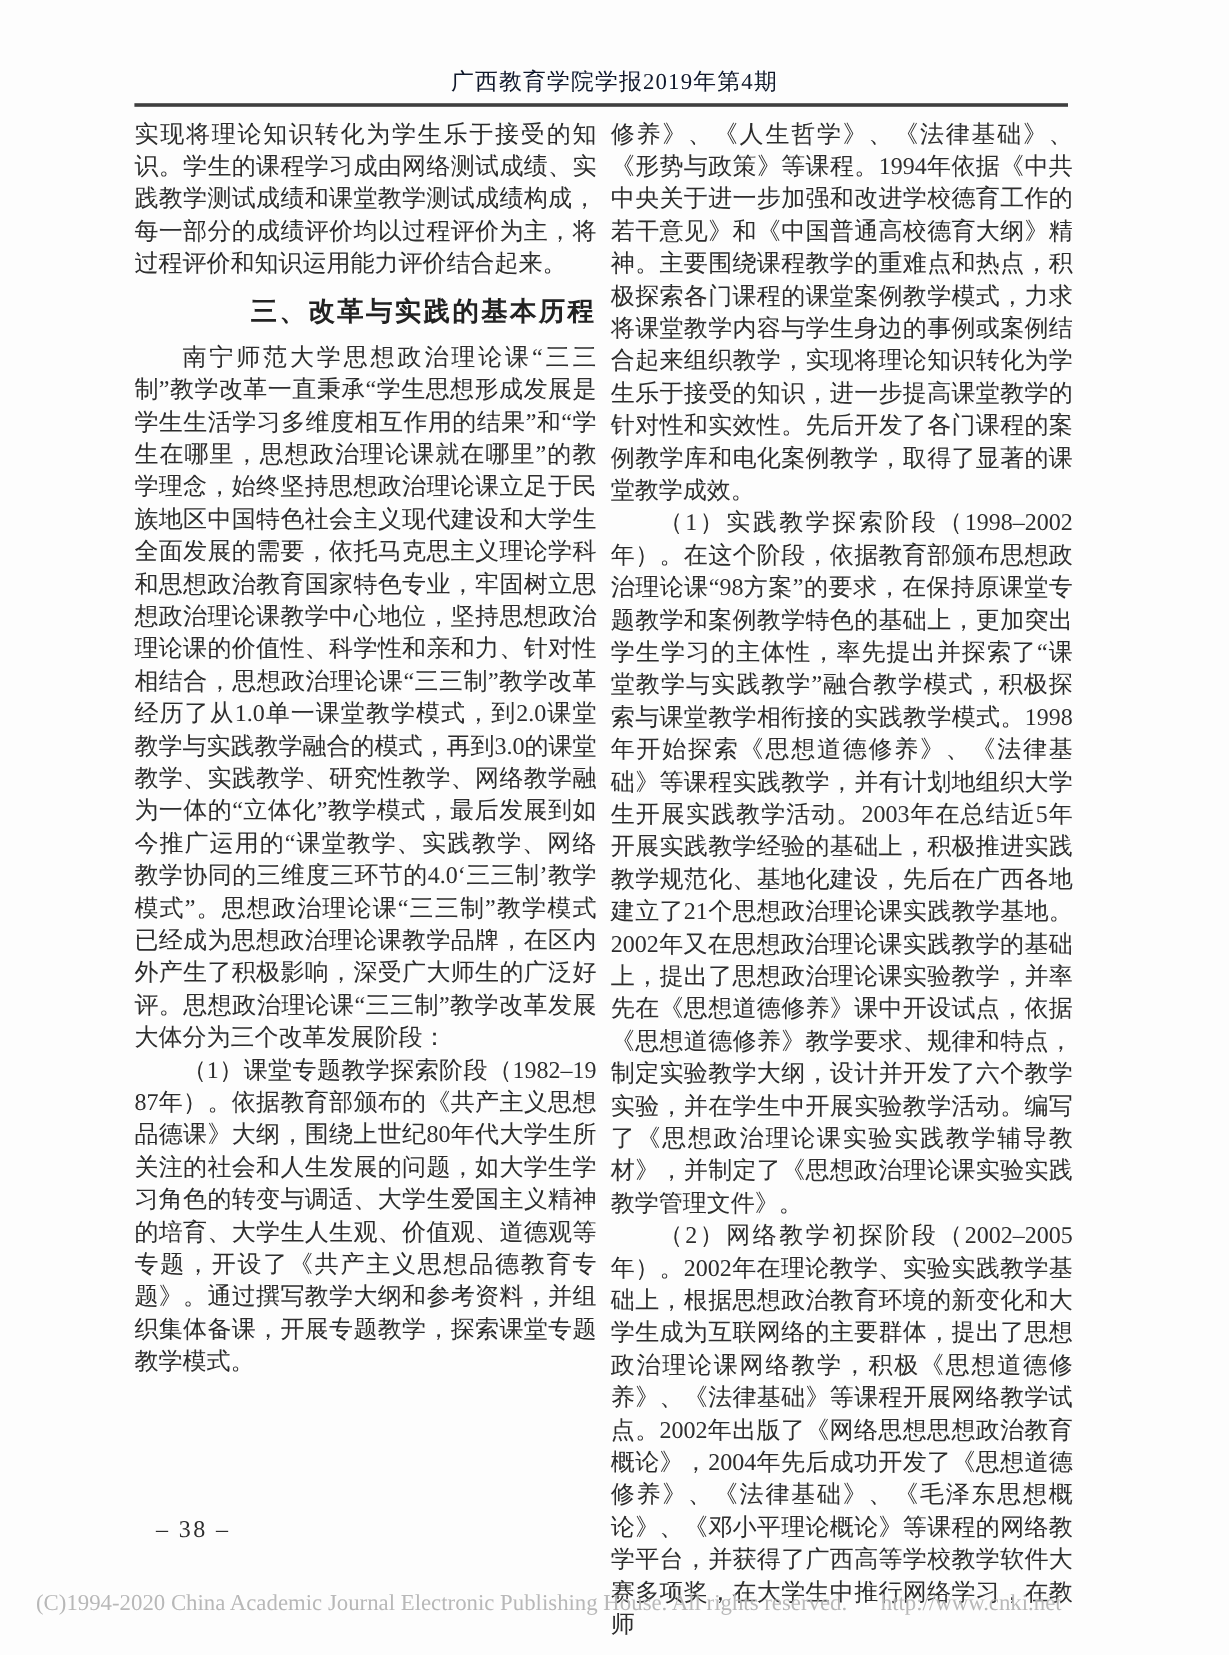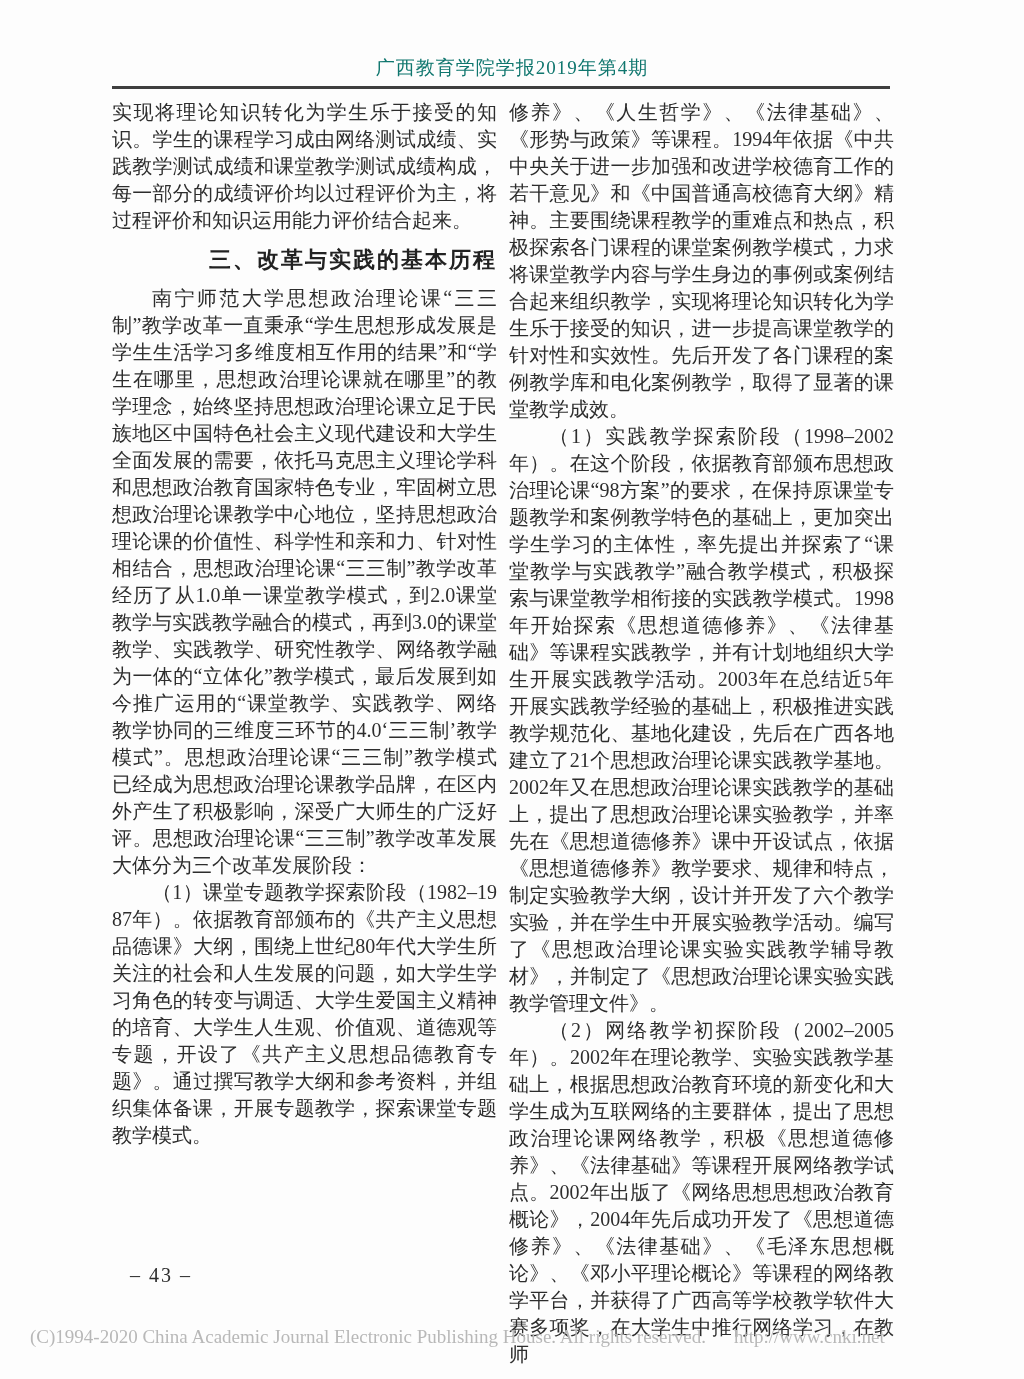--- a/index.html
+++ b/index.html
@@ -15,21 +15,21 @@
     font-family:"Liberation Serif","DejaVu Serif",serif;
     color:var(--text-color);
     position:relative;
     overflow:hidden;
   }
   .journal-header{
     position:absolute;top:55px;left:0;width:1024px;
     text-align:center;
     font-size:19px;
     letter-spacing:1px;
-    color:#0f766e;
+    color:#0f172a;
   }
   .header-rule{
     position:absolute;top:86px;left:112px;
     width:778px;height:3px;
     background:var(--rule-color);
   }
   .columns{
     position:absolute;top:99px;left:112px;
     width:782px;
     display:flex;
@@ -91,17 +91,17 @@
   </div>
 
   <div class="column">
     <p>修养》、《人生哲学》、《法律基础》、《形势与政策》等课程。1994年依据《中共中央关于进一步加强和改进学校德育工作的若干意见》和《中国普通高校德育大纲》精神。主要围绕课程教学的重难点和热点，积极探索各门课程的课堂案例教学模式，力求将课堂教学内容与学生身边的事例或案例结合起来组织教学，实现将理论知识转化为学生乐于接受的知识，进一步提高课堂教学的针对性和实效性。先后开发了各门课程的案例教学库和电化案例教学，取得了显著的课堂教学成效。</p>
     <p class="p-indent">（1）实践教学探索阶段（1998–2002年）。在这个阶段，依据教育部颁布思想政治理论课“98方案”的要求，在保持原课堂专题教学和案例教学特色的基础上，更加突出学生学习的主体性，率先提出并探索了“课堂教学与实践教学”融合教学模式，积极探索与课堂教学相衔接的实践教学模式。1998年开始探索《思想道德修养》、《法律基础》等课程实践教学，并有计划地组织大学生开展实践教学活动。2003年在总结近5年开展实践教学经验的基础上，积极推进实践教学规范化、基地化建设，先后在广西各地建立了21个思想政治理论课实践教学基地。2002年又在思想政治理论课实践教学的基础上，提出了思想政治理论课实验教学，并率先在《思想道德修养》课中开设试点，依据《思想道德修养》教学要求、规律和特点，制定实验教学大纲，设计并开发了六个教学实验，并在学生中开展实验教学活动。编写了《思想政治理论课实验实践教学辅导教材》，并制定了《思想政治理论课实验实践教学管理文件》。</p>
     <p class="p-indent">（2）网络教学初探阶段（2002–2005年）。2002年在理论教学、实验实践教学基础上，根据思想政治教育环境的新变化和大学生成为互联网络的主要群体，提出了思想政治理论课网络教学，积极《思想道德修养》、《法律基础》等课程开展网络教学试点。2002年出版了《网络思想思想政治教育概论》，2004年先后成功开发了《思想道德修养》、《法律基础》、《毛泽东思想概论》、《邓小平理论概论》等课程的网络教学平台，并获得了广西高等学校教学软件大赛多项奖，在大学生中推行网络学习，在教师</p>
   </div>
 
 </div>
 
-<div class="page-number">– 43 –</div>
+<div class="page-number">– 38 –</div>
 
 <div class="scan-footer">
   <span>(C)1994-2020 China Academic Journal Electronic Publishing House. All rights reserved.</span><span class="footer-url">http://www.cnki.net</span>
 </div>
 
 </body></html>

